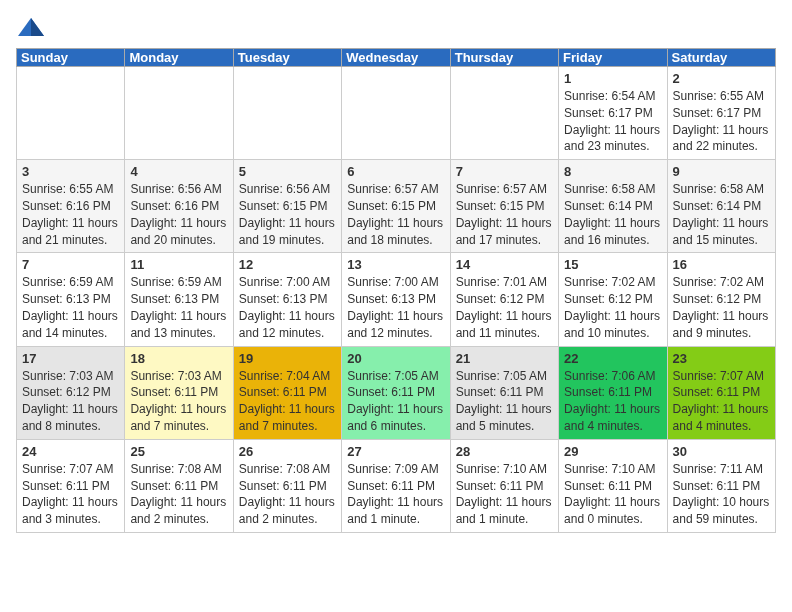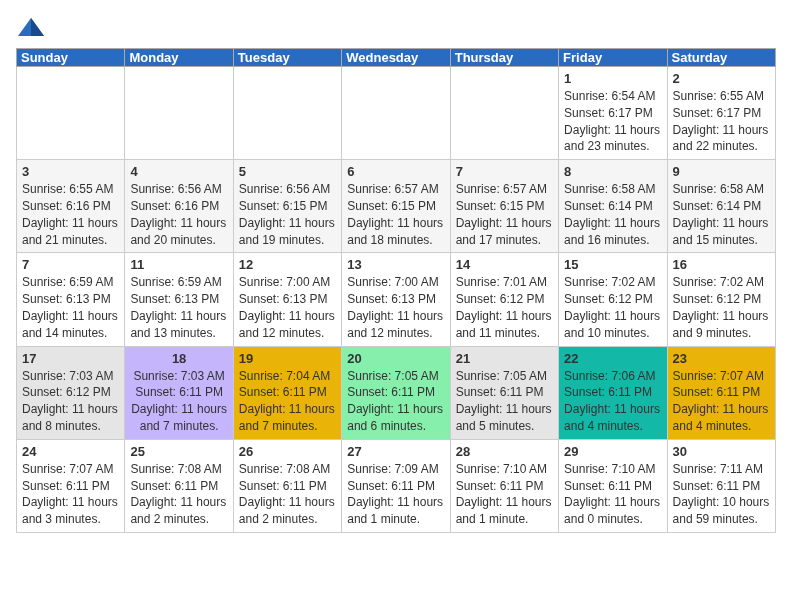--- a/index.html
+++ b/index.html
@@ -144,26 +144,26 @@
         <td><span class="day-number">7</span><span class="day-info">Sunrise: 6:59 AM<br>Sunset: 6:13 PM<br>Daylight: 11 hours and 14 minutes.</span></td>
         <td><span class="day-number">11</span><span class="day-info">Sunrise: 6:59 AM<br>Sunset: 6:13 PM<br>Daylight: 11 hours and 13 minutes.</span></td>
         <td><span class="day-number">12</span><span class="day-info">Sunrise: 7:00 AM<br>Sunset: 6:13 PM<br>Daylight: 11 hours and 12 minutes.</span></td>
         <td><span class="day-number">13</span><span class="day-info">Sunrise: 7:00 AM<br>Sunset: 6:13 PM<br>Daylight: 11 hours and 12 minutes.</span></td>
         <td><span class="day-number">14</span><span class="day-info">Sunrise: 7:01 AM<br>Sunset: 6:12 PM<br>Daylight: 11 hours and 11 minutes.</span></td>
         <td><span class="day-number">15</span><span class="day-info">Sunrise: 7:02 AM<br>Sunset: 6:12 PM<br>Daylight: 11 hours and 10 minutes.</span></td>
         <td><span class="day-number">16</span><span class="day-info">Sunrise: 7:02 AM<br>Sunset: 6:12 PM<br>Daylight: 11 hours and 9 minutes.</span></td>
       </tr>
       <tr>
         <td style="background: #e5e5e5;"><span class="day-number">17</span><span class="day-info">Sunrise: 7:03 AM<br>Sunset: 6:12 PM<br>Daylight: 11 hours and 8 minutes.</span></td>
-        <td style="background: #c4b5fd; text-align: center;"><span class="day-number">18</span><span class="day-info">Sunrise: 7:03 AM<br>Sunset: 6:11 PM<br>Daylight: 11 hours and 7 minutes.</span></td>
+        <td style="background: #fef9c3;"><span class="day-number">18</span><span class="day-info">Sunrise: 7:03 AM<br>Sunset: 6:11 PM<br>Daylight: 11 hours and 7 minutes.</span></td>
         <td style="background: #eab308;"><span class="day-number">19</span><span class="day-info">Sunrise: 7:04 AM<br>Sunset: 6:11 PM<br>Daylight: 11 hours and 7 minutes.</span></td>
         <td style="background: #86efac;"><span class="day-number">20</span><span class="day-info">Sunrise: 7:05 AM<br>Sunset: 6:11 PM<br>Daylight: 11 hours and 6 minutes.</span></td>
         <td style="background: #e5e5e5;"><span class="day-number">21</span><span class="day-info">Sunrise: 7:05 AM<br>Sunset: 6:11 PM<br>Daylight: 11 hours and 5 minutes.</span></td>
-        <td style="background: #14b8a6;"><span class="day-number">22</span><span class="day-info">Sunrise: 7:06 AM<br>Sunset: 6:11 PM<br>Daylight: 11 hours and 4 minutes.</span></td>
-        <td style="background: #eab308;"><span class="day-number">23</span><span class="day-info">Sunrise: 7:07 AM<br>Sunset: 6:11 PM<br>Daylight: 11 hours and 4 minutes.</span></td>
+        <td style="background: #22c55e;"><span class="day-number">22</span><span class="day-info">Sunrise: 7:06 AM<br>Sunset: 6:11 PM<br>Daylight: 11 hours and 4 minutes.</span></td>
+        <td style="background: #84cc16;"><span class="day-number">23</span><span class="day-info">Sunrise: 7:07 AM<br>Sunset: 6:11 PM<br>Daylight: 11 hours and 4 minutes.</span></td>
       </tr>
       <tr>
         <td><span class="day-number">24</span><span class="day-info">Sunrise: 7:07 AM<br>Sunset: 6:11 PM<br>Daylight: 11 hours and 3 minutes.</span></td>
         <td><span class="day-number">25</span><span class="day-info">Sunrise: 7:08 AM<br>Sunset: 6:11 PM<br>Daylight: 11 hours and 2 minutes.</span></td>
         <td><span class="day-number">26</span><span class="day-info">Sunrise: 7:08 AM<br>Sunset: 6:11 PM<br>Daylight: 11 hours and 2 minutes.</span></td>
         <td><span class="day-number">27</span><span class="day-info">Sunrise: 7:09 AM<br>Sunset: 6:11 PM<br>Daylight: 11 hours and 1 minute.</span></td>
         <td><span class="day-number">28</span><span class="day-info">Sunrise: 7:10 AM<br>Sunset: 6:11 PM<br>Daylight: 11 hours and 1 minute.</span></td>
         <td><span class="day-number">29</span><span class="day-info">Sunrise: 7:10 AM<br>Sunset: 6:11 PM<br>Daylight: 11 hours and 0 minutes.</span></td>
         <td><span class="day-number">30</span><span class="day-info">Sunrise: 7:11 AM<br>Sunset: 6:11 PM<br>Daylight: 10 hours and 59 minutes.</span></td>
       </tr>

